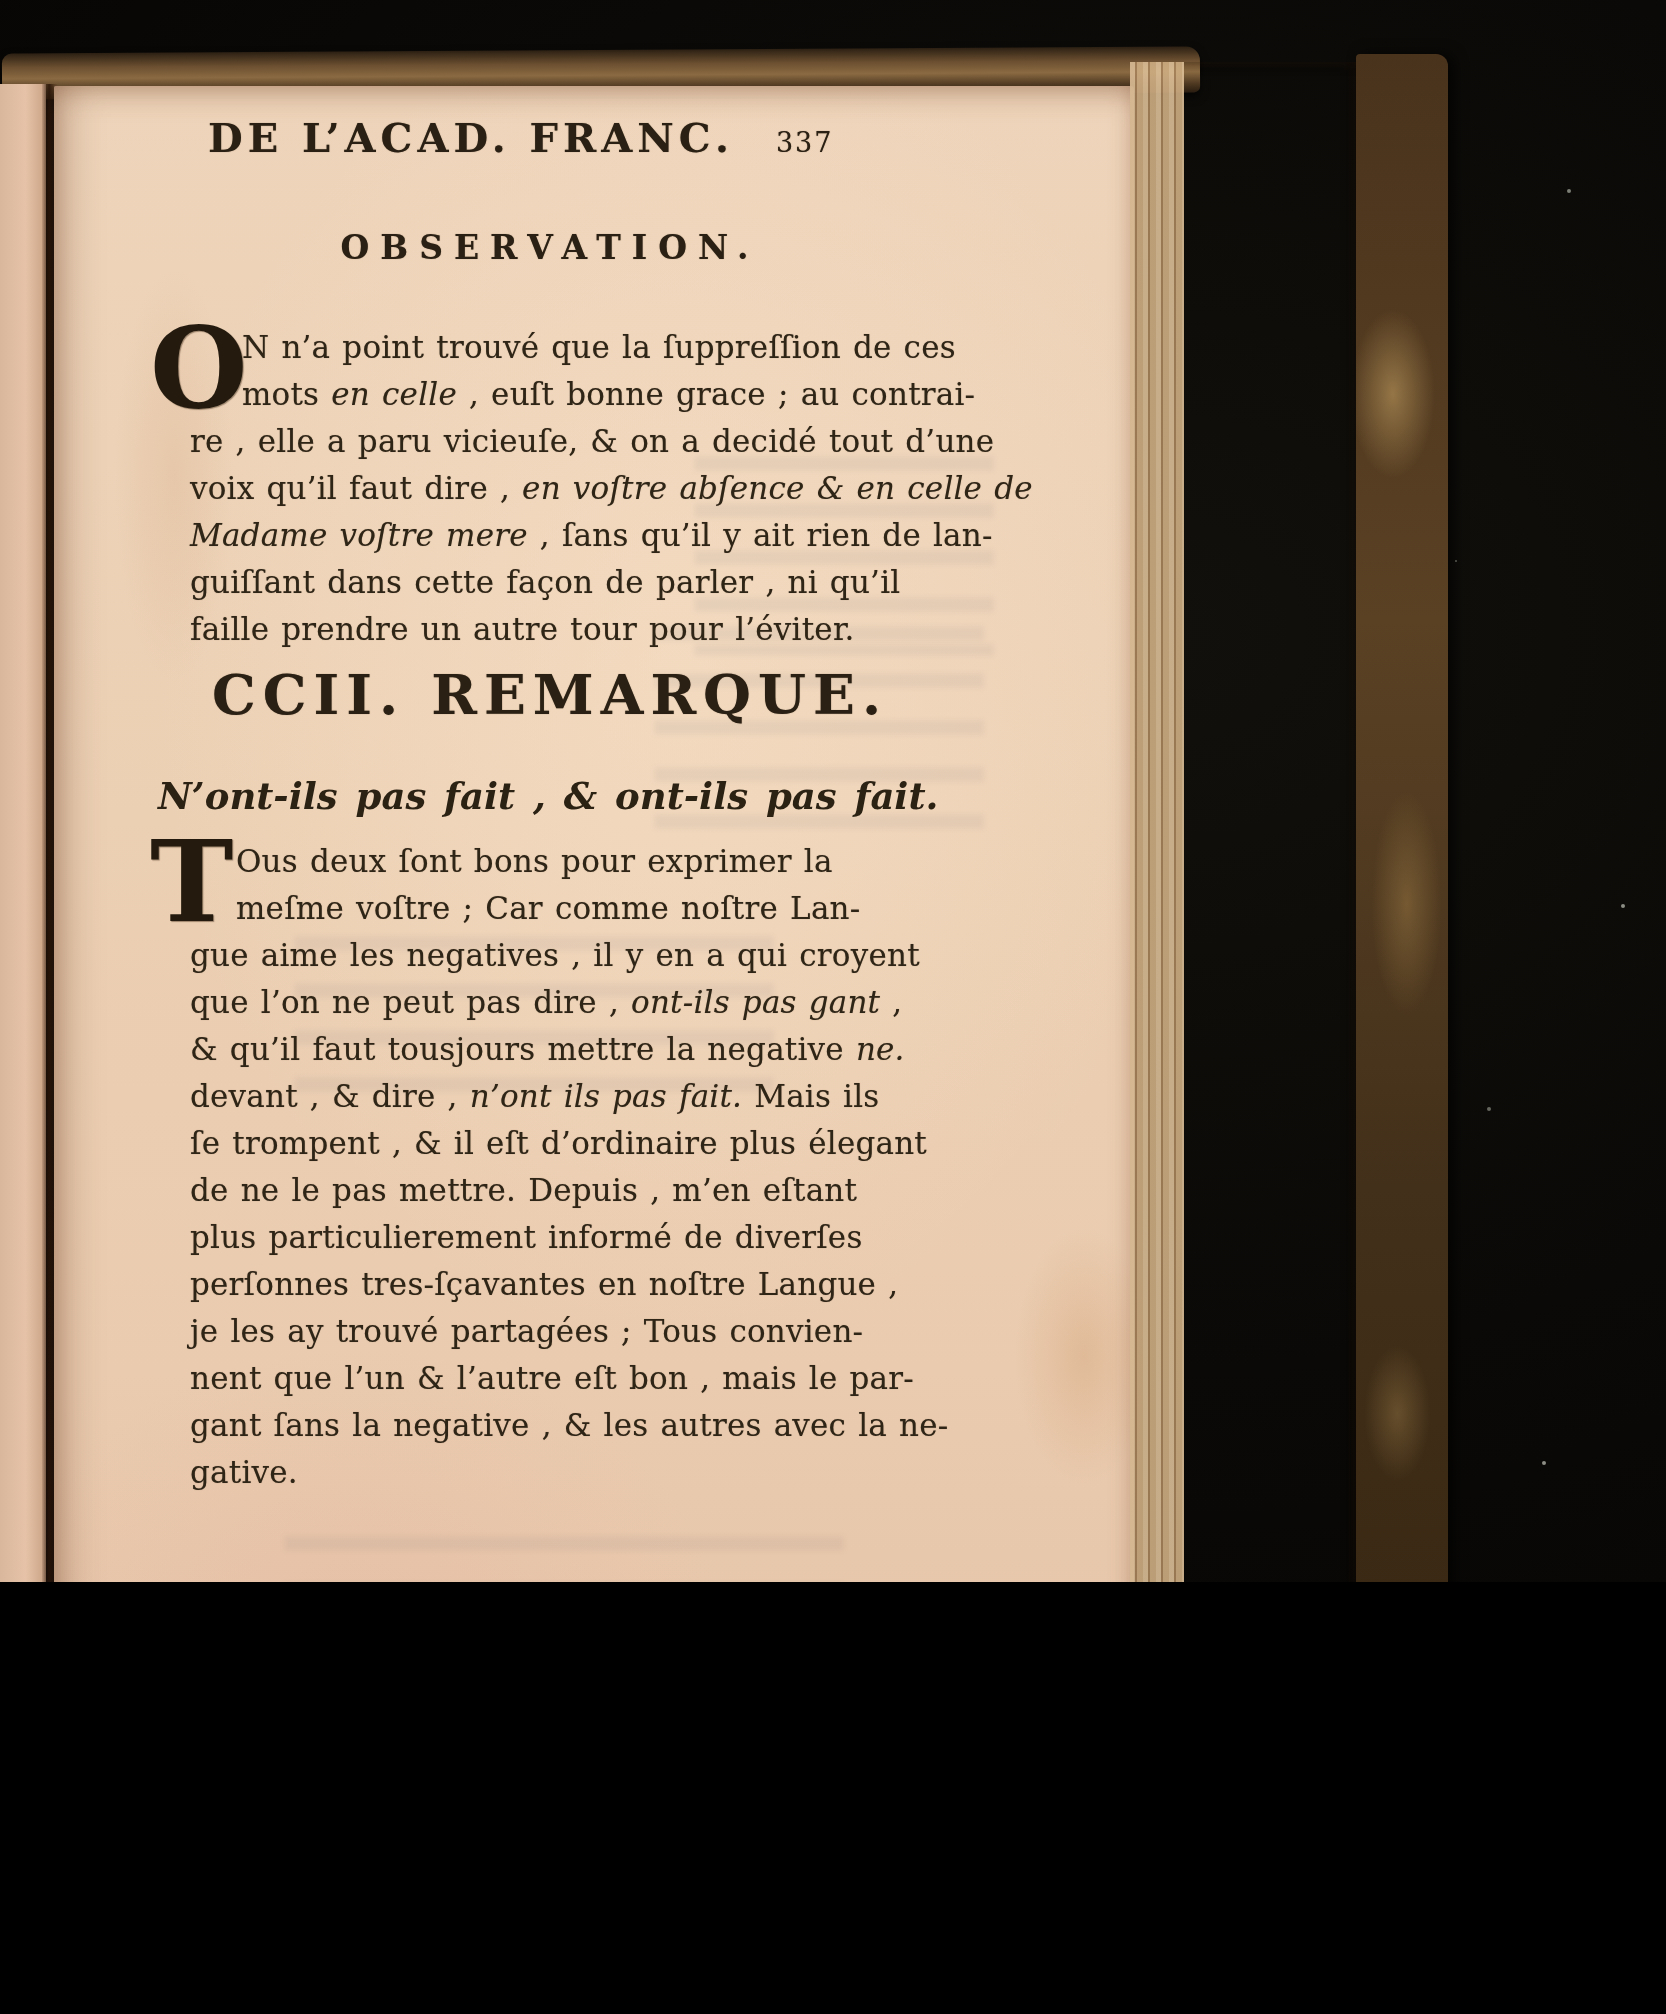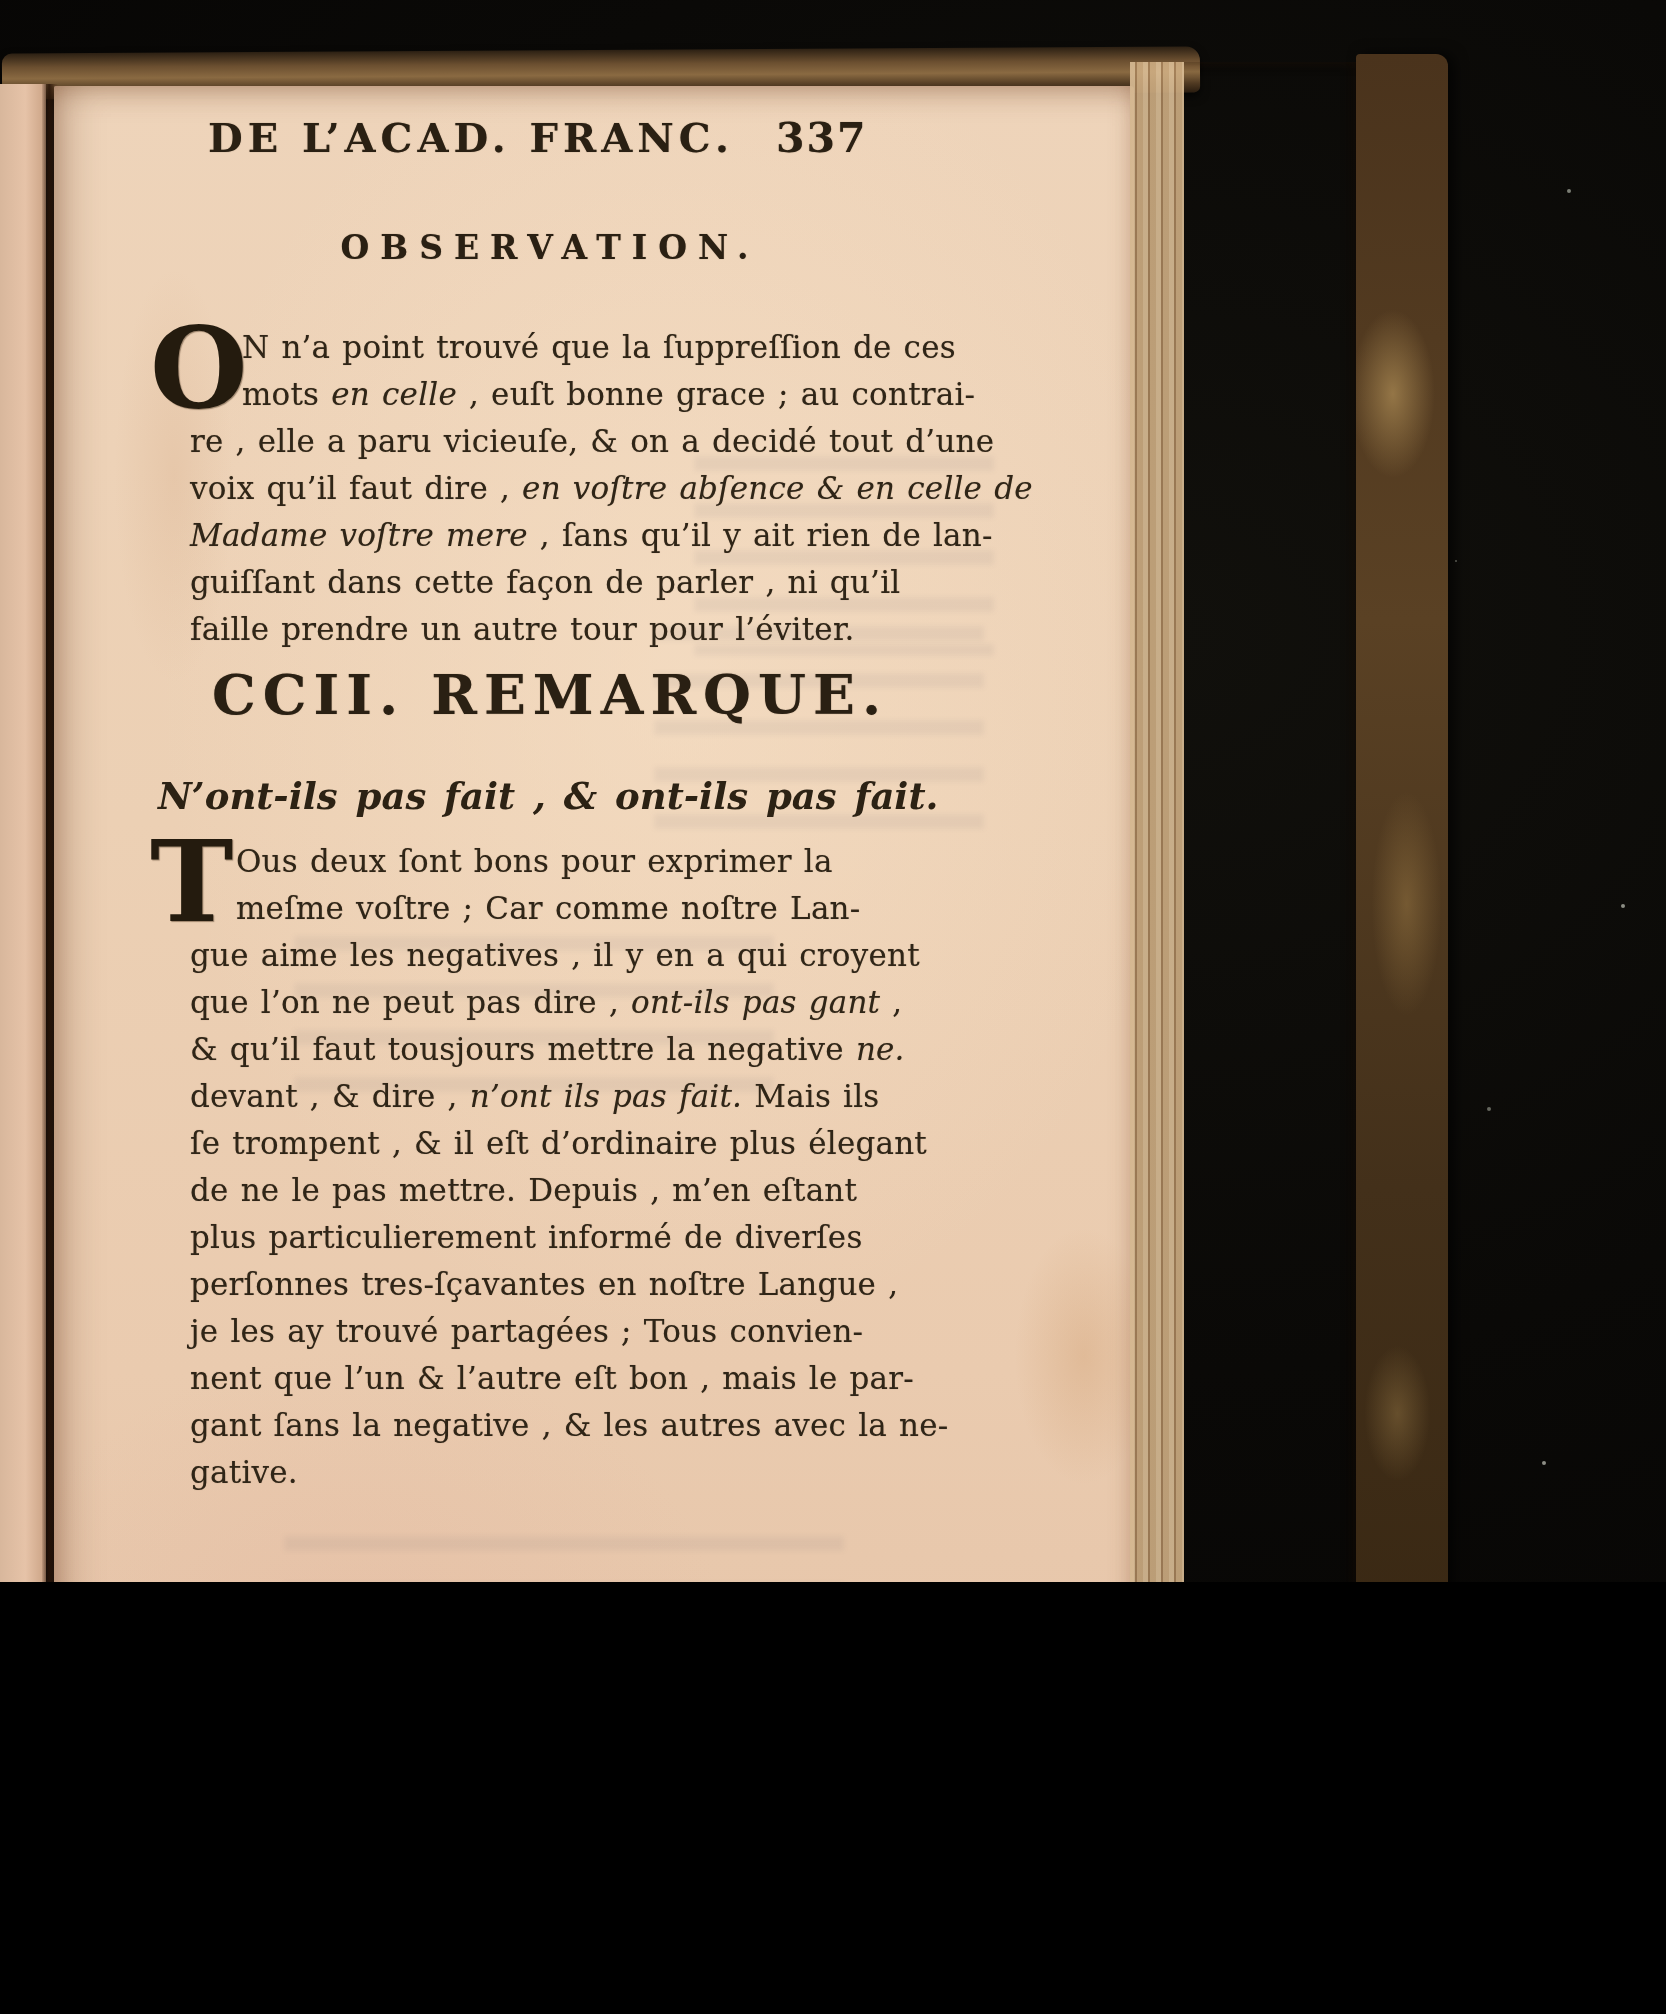--- a/index.html
+++ b/index.html
@@ -65,21 +65,21 @@
   .g1{left:640px;top:370px;width:300px;height:200px;}
   .g2{left:600px;top:540px;width:330px;height:230px;}
   .g3{left:240px;top:850px;width:480px;height:160px;}
   .g4{left:230px;top:1450px;width:560px;height:190px;}
   
   .text-layer{position:absolute;left:96px;top:0;width:800px;height:1836px;color:#2f2517;}
   .block{position:absolute;left:0;width:100%;}
   .running-head{top:28px;display:flex;align-items:baseline;padding-left:58px;
     font-size:40px;letter-spacing:5px;font-weight:bold;color:#2a2013;
     text-shadow:0 0 1px rgba(60,40,20,.5);}
-  .running-head .pnum{margin-left:42px;letter-spacing:2px;font-weight:bold;font-size:41px;}
+  .running-head .pnum{margin-left:42px;letter-spacing:2px;font-weight:normal;font-size:27px;}
   .h-observation{top:142px;font-size:33px;font-weight:bold;letter-spacing:11px;text-align:center;
     color:#2a2013;text-shadow:0 0 1px rgba(60,40,20,.5);}
   .h-remarque{top:576px;font-size:55px;font-weight:bold;letter-spacing:7px;text-align:center;
     color:#2a2013;text-shadow:0 0 1px rgba(60,40,20,.5);}
   .subheading{top:688px;font-size:37px;font-style:italic;font-weight:bold;padding-left:8px;
     word-spacing:5px;color:#2c2214;}
   .para{font-size:31px;line-height:47px;letter-spacing:.2px;word-spacing:2px;
     text-shadow:0 0 1px rgba(70,50,30,.35);}
   .p1{top:238px;}
   .p2{top:752px;}

